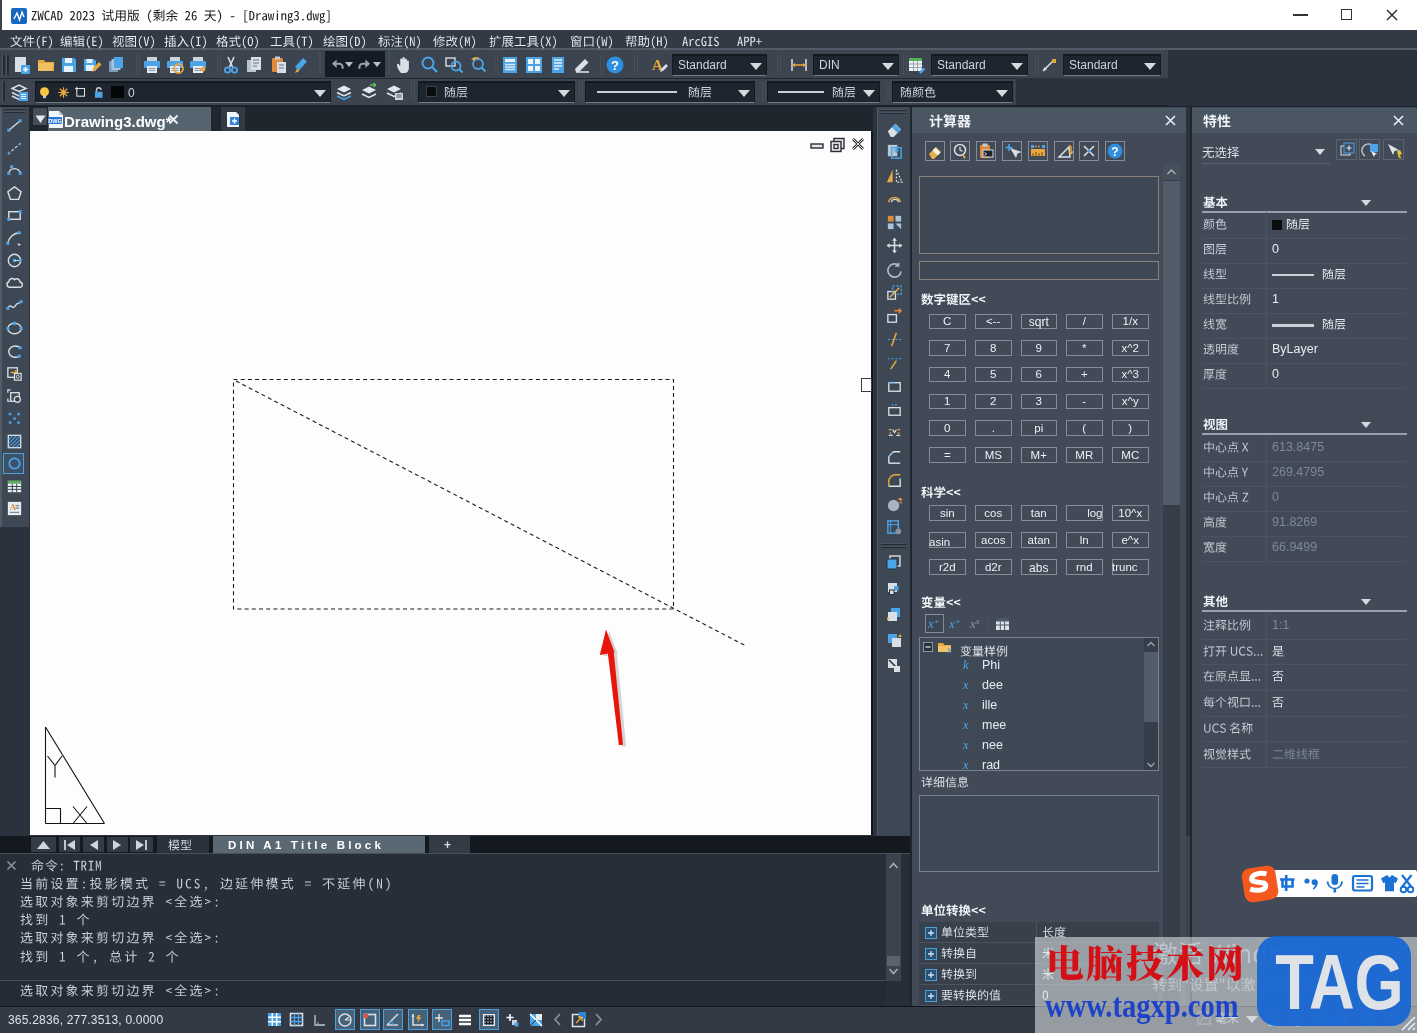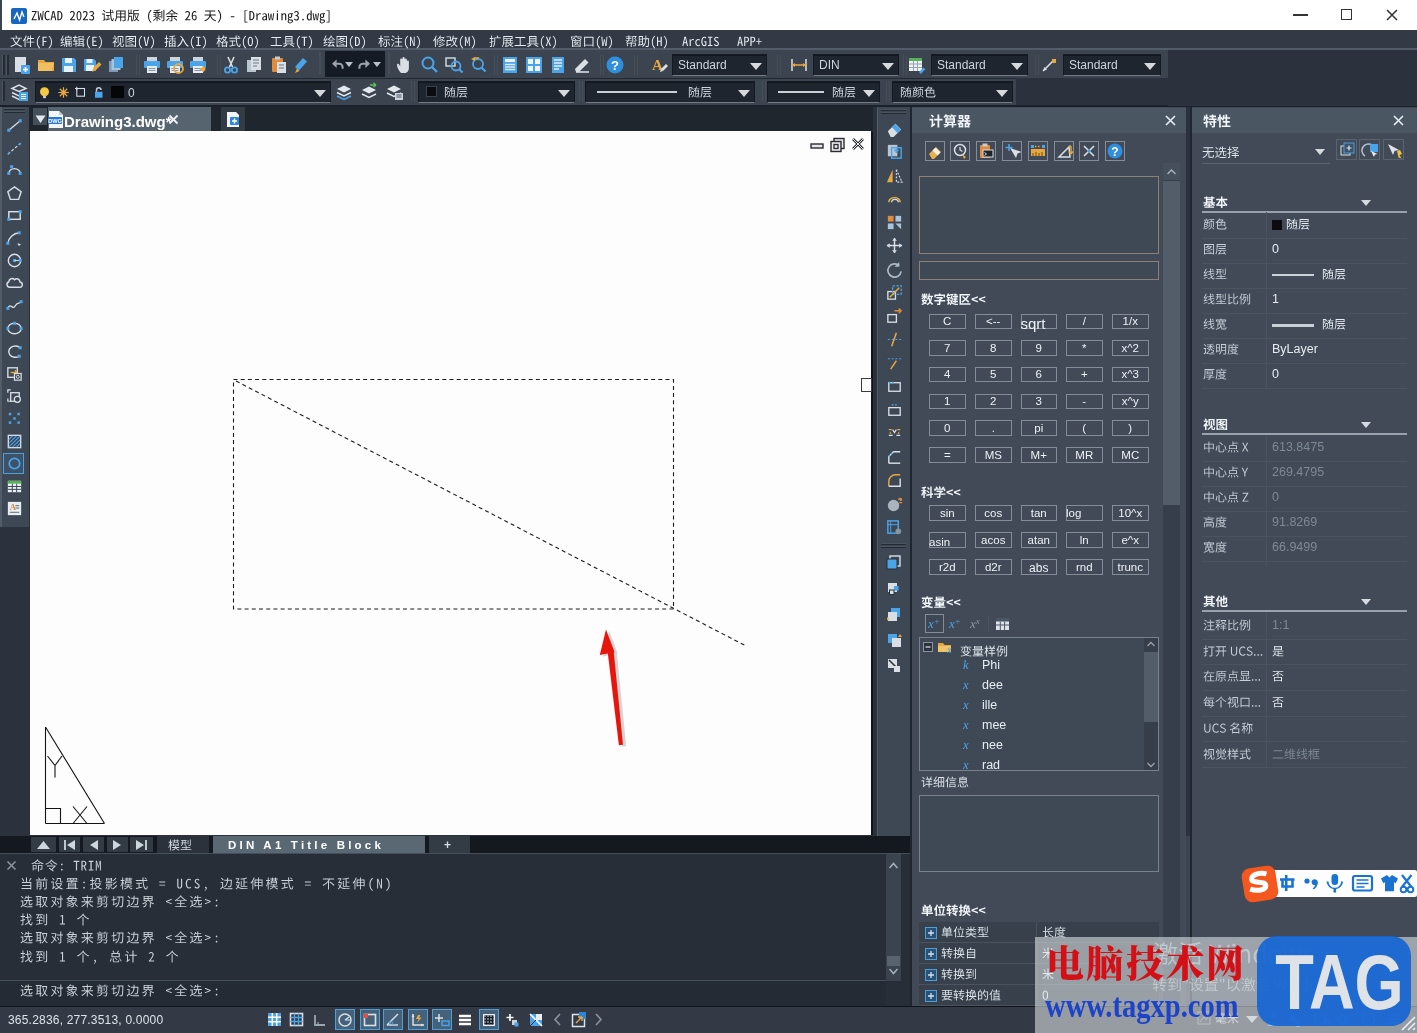--- a/index.html
+++ b/index.html
@@ -648,21 +648,21 @@
     <div class="a" style="left:919px;top:176px;width:240px;height:78px;background:#3f4955;border:1px solid #8a8275"></div>
     <div class="a" style="left:919px;top:261px;width:240px;height:19px;background:#3f4955;border:1px solid #8a8275"></div>
     <svg style="position:absolute;left:921px;top:293px;overflow:visible" width="66" height="16" aria-hidden="true">
       <path transform="translate(0,11)" d="M5.3 -10.5C5.1 -10 4.8 -9.3 4.5 -8.9L5.4 -8.5C5.8 -8.8 6.2 -9.4 6.6 -10ZM4.7 -3C4.5 -2.5 4.2 -2.1 3.8 -1.8L2.8 -2.3L3.2 -3ZM1 -1.8C1.6 -1.6 2.2 -1.3 2.8 -1C2.1 -0.6 1.2 -0.2 0.3 -0C0.6 0.2 0.9 0.8 1 1.1C2.1 0.8 3.1 0.3 4 -0.3C4.4 -0.1 4.7 0.1 4.9 0.3L5.8 -0.6C5.6 -0.8 5.3 -1 4.9 -1.2C5.6 -1.9 6.1 -2.8 6.4 -3.9L5.6 -4.2L5.3 -4.2H3.8L4 -4.7L2.6 -4.9C2.6 -4.7 2.5 -4.4 2.3 -4.2H0.8V-3H1.7C1.5 -2.6 1.2 -2.2 1 -1.8ZM0.8 -10C1.1 -9.5 1.4 -8.8 1.5 -8.4H0.5V-7.2H2.4C1.8 -6.6 1 -6.1 0.3 -5.8C0.6 -5.5 0.9 -5 1.1 -4.7C1.7 -5 2.3 -5.5 2.9 -6.1V-5H4.3V-6.3C4.8 -6 5.3 -5.6 5.5 -5.3L6.3 -6.3C6.1 -6.5 5.4 -6.9 4.8 -7.2H6.7V-8.4H4.3V-10.6H2.9V-8.4H1.6L2.7 -8.8C2.6 -9.3 2.2 -9.9 1.9 -10.4ZM7.7 -10.6C7.4 -8.3 6.8 -6.2 5.8 -4.9C6.1 -4.7 6.7 -4.2 6.9 -4C7.1 -4.3 7.4 -4.7 7.6 -5.1C7.8 -4.1 8.1 -3.2 8.4 -2.5C7.8 -1.4 6.9 -0.6 5.6 -0C5.9 0.2 6.3 0.9 6.4 1.2C7.6 0.6 8.5 -0.2 9.2 -1.1C9.7 -0.2 10.4 0.5 11.3 1C11.5 0.6 12 0.1 12.3 -0.2C11.3 -0.7 10.6 -1.5 10 -2.5C10.6 -3.7 11 -5.2 11.2 -6.9H12V-8.3H8.6C8.8 -9 8.9 -9.7 9 -10.4ZM9.8 -6.9C9.7 -5.9 9.5 -4.9 9.2 -4.1C8.9 -5 8.6 -5.9 8.4 -6.9Z M17.9 -4.6V-3.9H13.3V-2.5H17.9V-0.6C17.9 -0.5 17.9 -0.4 17.6 -0.4C17.4 -0.4 16.4 -0.4 15.7 -0.4C15.9 -0 16.2 0.7 16.3 1.1C17.3 1.1 18.1 1.1 18.7 0.9C19.4 0.6 19.5 0.2 19.5 -0.6V-2.5H24.2V-3.9H19.5V-4.1C20.6 -4.7 21.6 -5.5 22.3 -6.3L21.3 -7.1L21 -7H15.4V-5.6H19.5C19 -5.2 18.4 -4.8 17.9 -4.6ZM17.6 -10.3C17.7 -10 17.9 -9.7 18 -9.4H13.3V-6.6H14.8V-8H22.6V-6.6H24.1V-9.4H19.8C19.6 -9.8 19.4 -10.3 19.1 -10.7Z M29.3 -10V-8.7H30.6C30.3 -7.8 29.9 -7 29.8 -6.7C29.6 -6.4 29.4 -6.1 29.2 -6V-7.1H26.5C26.8 -7.4 27 -7.7 27.2 -8.1H29.2V-9.5H27.8C27.9 -9.8 28 -10 28.1 -10.3L26.8 -10.7C26.5 -9.5 25.9 -8.4 25.2 -7.6C25.5 -7.4 25.9 -6.7 26 -6.4L26.1 -6.5V-5.8H26.8V-4.6H25.6V-3.2H26.8V-1.4C26.8 -0.7 26.4 -0.2 26.2 -0C26.4 0.2 26.8 0.8 26.9 1C27.1 0.8 27.5 0.5 29.5 -1C29.3 -1.3 29.1 -1.8 29.1 -2.2L28.1 -1.4V-3.2H29.3V-3.7C29.5 -2.9 29.8 -2.2 30.1 -1.6C29.7 -0.8 29.2 -0.2 28.6 0.2C28.9 0.5 29.2 0.9 29.3 1.2C29.9 0.8 30.4 0.2 30.9 -0.5C31.9 0.6 33.2 0.9 34.8 0.9H36.8C36.9 0.6 37 -0 37.2 -0.3C36.7 -0.3 35.3 -0.3 34.9 -0.3C33.5 -0.3 32.2 -0.6 31.4 -1.7C31.7 -2.9 31.9 -4.4 32 -6.3L31.3 -6.4L31.1 -6.4H30.9C31.3 -7.3 31.8 -8.5 32.2 -9.7L31.4 -10.2L31 -10ZM29.6 -4.9C29.6 -5 29.6 -5.1 29.8 -5.2H30.8C30.8 -4.4 30.7 -3.8 30.5 -3.2C30.4 -3.5 30.3 -3.8 30.2 -4.2L29.3 -3.9V-4.6H28.1V-5.8H29C29.2 -5.6 29.5 -5.1 29.6 -4.9ZM32.4 -9.7V-8.7H33.5V-8.1H31.9V-7H33.5V-6.3H32.4V-5.3H33.5V-4.7H32.3V-3.6H33.5V-2.9H32V-1.8H33.5V-0.7H34.7V-1.8H36.8V-2.9H34.7V-3.6H36.5V-4.7H34.7V-5.3H36.4V-7H37.1V-8.1H36.4V-9.7H34.7V-10.5H33.5V-9.7ZM34.7 -7H35.4V-6.3H34.7ZM34.7 -8.1V-8.7H35.4V-8.1Z M49.1 -10.1H38.5V0.8H49.5V-0.7H40V-8.6H49.1ZM40.8 -7C41.6 -6.3 42.6 -5.5 43.5 -4.7C42.5 -3.8 41.4 -3 40.3 -2.4C40.6 -2.1 41.2 -1.5 41.4 -1.2C42.5 -1.9 43.6 -2.7 44.6 -3.7C45.6 -2.8 46.5 -1.9 47.1 -1.2L48.3 -2.4C47.7 -3 46.7 -3.9 45.7 -4.8C46.5 -5.7 47.3 -6.7 47.9 -7.7L46.5 -8.2C46 -7.4 45.3 -6.5 44.6 -5.7C43.6 -6.5 42.6 -7.2 41.8 -7.9Z M56.9 -1.6V-3.1L54.3 -4L52.3 -4.7V-4.7L54.3 -5.4L56.9 -6.3V-7.8L50.5 -5.4V-4.1Z M64.3 -1.6V-3.1L61.6 -4L59.7 -4.7V-4.7L61.6 -5.4L64.3 -6.3V-7.8L57.9 -5.4V-4.1Z" fill="#f2f6fa"></path>
     </svg>
     <div class="tbtn" style="left:929px;top:313.5px;width:36.5px;height:15.5px"></div>
     <div class="a" style="left:929px;top:315.0px;width:36.5px;text-align:center;font-size:11.5px;color:#eef2f6">C</div>
     <div class="tbtn" style="left:975px;top:313.5px;width:36.5px;height:15.5px"></div>
     <div class="a" style="left:975px;top:315.0px;width:36.5px;text-align:center;font-size:11.5px;color:#eef2f6">&lt;--</div>
     <div class="tbtn" style="left:1020.5px;top:313.5px;width:36.5px;height:15.5px"></div>
-    <div class="a" style="left:1020.5px;top:315.0px;width:36.5px;font-size:15px;color:#eef2f6">sqrt</div>
+    <div class="a" style="left:1020.5px;top:315.0px;width:36.5px;text-align:center;font-size:12px;color:#eef2f6">sqrt</div>
     <div class="tbtn" style="left:1066px;top:313.5px;width:36.5px;height:15.5px"></div>
     <div class="a" style="left:1066px;top:315.0px;width:36.5px;text-align:center;font-size:11.5px;color:#eef2f6">/</div>
     <div class="tbtn" style="left:1112px;top:313.5px;width:36.5px;height:15.5px"></div>
     <div class="a" style="left:1112px;top:315.0px;width:36.5px;text-align:center;font-size:11.5px;color:#eef2f6">1/x</div>
     <div class="tbtn" style="left:929px;top:340.2px;width:36.5px;height:15.5px"></div>
     <div class="a" style="left:929px;top:341.7px;width:36.5px;text-align:center;font-size:11.5px;color:#eef2f6">7</div>
     <div class="tbtn" style="left:975px;top:340.2px;width:36.5px;height:15.5px"></div>
     <div class="a" style="left:975px;top:341.7px;width:36.5px;text-align:center;font-size:11.5px;color:#eef2f6">8</div>
     <div class="tbtn" style="left:1020.5px;top:340.2px;width:36.5px;height:15.5px"></div>
     <div class="a" style="left:1020.5px;top:341.7px;width:36.5px;text-align:center;font-size:11.5px;color:#eef2f6">9</div>
@@ -713,21 +713,21 @@
     <svg style="position:absolute;left:921px;top:486px;overflow:visible" width="41" height="16" aria-hidden="true">
       <path transform="translate(0,11)" d="M6 -9C6.7 -8.5 7.5 -7.7 7.9 -7.1L8.9 -8.1C8.5 -8.6 7.7 -9.4 7 -9.9ZM5.6 -5.7C6.3 -5.2 7.2 -4.4 7.6 -3.8L8.6 -4.8C8.2 -5.3 7.2 -6.1 6.5 -6.6ZM4.5 -10.5C3.5 -10.1 1.9 -9.7 0.5 -9.5C0.7 -9.2 0.9 -8.7 0.9 -8.3C1.4 -8.4 1.8 -8.5 2.3 -8.5V-7.1H0.4V-5.7H2.1C1.7 -4.5 1 -3.2 0.2 -2.3C0.5 -2 0.8 -1.3 1 -0.9C1.4 -1.5 1.9 -2.4 2.3 -3.4V1.1H3.8V-4C4.1 -3.5 4.4 -3 4.5 -2.6L5.4 -3.8C5.2 -4.1 4.1 -5.3 3.8 -5.6V-5.7H5.4V-7.1H3.8V-8.8C4.3 -9 4.9 -9.1 5.4 -9.3ZM5.2 -2.6 5.4 -1.1 9.2 -1.8V1.1H10.7V-2.1L12.2 -2.3L12 -3.7L10.7 -3.5V-10.6H9.2V-3.2Z M17.9 -4.3V-3.5H13.2V-2.2H17.9V-0.6C17.9 -0.4 17.9 -0.4 17.6 -0.4C17.4 -0.4 16.4 -0.4 15.7 -0.4C15.9 0 16.2 0.6 16.3 1.1C17.3 1.1 18.1 1 18.7 0.8C19.3 0.6 19.5 0.2 19.5 -0.6V-2.2H24.4V-3.5H19.5V-3.8C20.6 -4.3 21.6 -5 22.3 -5.7L21.4 -6.4L21.1 -6.4H15.4V-5.1H19.4C18.9 -4.8 18.4 -4.5 17.9 -4.3ZM17.6 -10.2C17.9 -9.8 18.2 -9.1 18.4 -8.6H16.3L16.8 -8.9C16.6 -9.3 16.1 -10 15.7 -10.5L14.4 -9.9C14.7 -9.6 15 -9.1 15.2 -8.6H13.3V-5.9H14.7V-7.3H22.8V-5.9H24.2V-8.6H22.4C22.8 -9.1 23.1 -9.6 23.5 -10.1L21.9 -10.5C21.6 -10 21.2 -9.2 20.8 -8.6H19.2L19.9 -8.9C19.8 -9.4 19.4 -10.2 18.9 -10.7Z M31.9 -1.6V-3.1L29.3 -4L27.3 -4.7V-4.7L29.3 -5.4L31.9 -6.3V-7.8L25.5 -5.4V-4.1Z M39.3 -1.6V-3.1L36.6 -4L34.7 -4.7V-4.7L36.6 -5.4L39.3 -6.3V-7.8L32.9 -5.4V-4.1Z" fill="#f2f6fa"></path>
     </svg>
     <div class="tbtn" style="left:929px;top:505px;width:36.5px;height:15.5px"></div>
     <div class="a" style="left:929px;top:506.5px;width:36.5px;text-align:center;font-size:11.5px;color:#eef2f6">sin</div>
     <div class="tbtn" style="left:975px;top:505px;width:36.5px;height:15.5px"></div>
     <div class="a" style="left:975px;top:506.5px;width:36.5px;text-align:center;font-size:11.5px;color:#eef2f6">cos</div>
     <div class="tbtn" style="left:1020.5px;top:505px;width:36.5px;height:15.5px"></div>
     <div class="a" style="left:1020.5px;top:506.5px;width:36.5px;text-align:center;font-size:11.5px;color:#eef2f6">tan</div>
     <div class="tbtn" style="left:1066px;top:505px;width:36.5px;height:15.5px"></div>
-    <div class="a" style="left:1066px;top:506.5px;width:36.5px;text-align:left;font-size:11.5px;color:#eef2f6">log</div>
+    <div class="a" style="left:1066px;top:506.5px;width:36.5px;text-align:right;font-size:11.5px;color:#eef2f6">log</div>
     <div class="tbtn" style="left:1112px;top:505px;width:36.5px;height:15.5px"></div>
     <div class="a" style="left:1112px;top:506.5px;width:36.5px;text-align:center;font-size:11.5px;color:#eef2f6">10^x</div>
     <div class="tbtn" style="left:929px;top:532px;width:36.5px;height:15.5px"></div>
     <div class="a" style="left:929px;top:536px;width:28px;text-align:left;font-size:11.5px;color:#eef2f6">asin</div>
     <div class="tbtn" style="left:975px;top:532px;width:36.5px;height:15.5px"></div>
     <div class="a" style="left:975px;top:533.5px;width:36.5px;text-align:center;font-size:11.5px;color:#eef2f6">acos</div>
     <div class="tbtn" style="left:1020.5px;top:532px;width:36.5px;height:15.5px"></div>
     <div class="a" style="left:1020.5px;top:533.5px;width:36.5px;text-align:center;font-size:11.5px;color:#eef2f6">atan</div>
     <div class="tbtn" style="left:1066px;top:532px;width:36.5px;height:15.5px"></div>
     <div class="a" style="left:1066px;top:533.5px;width:36.5px;text-align:center;font-size:11.5px;color:#eef2f6">ln</div>
@@ -735,21 +735,21 @@
     <div class="a" style="left:1112px;top:533.5px;width:36.5px;text-align:center;font-size:11.5px;color:#eef2f6">e^x</div>
     <div class="tbtn" style="left:929px;top:559px;width:36.5px;height:15.5px"></div>
     <div class="a" style="left:929px;top:560.5px;width:36.5px;text-align:center;font-size:11.5px;color:#eef2f6">r2d</div>
     <div class="tbtn" style="left:975px;top:559px;width:36.5px;height:15.5px"></div>
     <div class="a" style="left:975px;top:560.5px;width:36.5px;text-align:center;font-size:11.5px;color:#eef2f6">d2r</div>
     <div class="tbtn" style="left:1020.5px;top:559px;width:36.5px;height:15.5px"></div>
     <div class="a" style="left:1020.5px;top:560.5px;width:36.5px;text-align:center;font-size:12px;color:#eef2f6">abs</div>
     <div class="tbtn" style="left:1066px;top:559px;width:36.5px;height:15.5px"></div>
     <div class="a" style="left:1066px;top:560.5px;width:36.5px;text-align:center;font-size:11.5px;color:#eef2f6">rnd</div>
     <div class="tbtn" style="left:1112px;top:559px;width:36.5px;height:15.5px"></div>
-    <div class="a" style="left:1112px;top:560.5px;width:36.5px;text-align:center;font-size:11.5px;color:#eef2f6">trunc</div>
+    <div class="a" style="left:1112px;top:560.5px;width:36.5px;text-align:left;font-size:11.5px;color:#eef2f6">trunc</div>
     <svg style="position:absolute;left:921px;top:596px;overflow:visible" width="41" height="16" aria-hidden="true">
       <path transform="translate(0,11)" d="M2.4 -7.8C2 -7 1.4 -6.2 0.8 -5.7C1.1 -5.5 1.7 -5.1 1.9 -4.9C2.6 -5.5 3.3 -6.5 3.7 -7.4ZM5.2 -10.4C5.3 -10.1 5.5 -9.7 5.7 -9.4H0.8V-8.1H4V-4.6H5.5V-8.1H7V-4.6H8.5V-7.1C9.2 -6.5 10.1 -5.5 10.6 -4.9L11.7 -5.7C11.2 -6.3 10.3 -7.2 9.5 -7.8L8.5 -7.1V-8.1H11.7V-9.4H7.4C7.2 -9.8 6.9 -10.4 6.6 -10.8ZM1.5 -4.4V-3H2.5C3.1 -2.2 3.8 -1.6 4.7 -1C3.4 -0.6 2 -0.3 0.5 -0.2C0.7 0.1 1.1 0.8 1.2 1.2C3 0.9 4.7 0.5 6.2 -0.1C7.6 0.5 9.3 0.9 11.2 1.2C11.4 0.8 11.8 0.2 12.1 -0.2C10.5 -0.3 9.1 -0.6 7.9 -1C9 -1.7 10 -2.6 10.6 -3.8L9.7 -4.4L9.4 -4.4ZM4.2 -3H8.3C7.8 -2.5 7.1 -2 6.3 -1.6C5.5 -2 4.8 -2.5 4.2 -3Z M16.1 -8.3H21.3V-7.9H16.1ZM16.1 -9.5H21.3V-9.1H16.1ZM14.7 -10.2V-7.1H22.8V-10.2ZM13.1 -6.8V-5.7H24.5V-6.8ZM15.8 -3.3H18V-2.9H15.8ZM19.5 -3.3H21.6V-2.9H19.5ZM15.8 -4.5H18V-4.1H15.8ZM19.5 -4.5H21.6V-4.1H19.5ZM13.1 -0.3V0.8H24.5V-0.3H19.5V-0.7H23.4V-1.7H19.5V-2.1H23.1V-5.3H14.4V-2.1H18V-1.7H14.2V-0.7H18V-0.3Z M31.9 -1.6V-3.1L29.3 -4L27.3 -4.7V-4.7L29.3 -5.4L31.9 -6.3V-7.8L25.5 -5.4V-4.1Z M39.3 -1.6V-3.1L36.6 -4L34.7 -4.7V-4.7L36.6 -5.4L39.3 -6.3V-7.8L32.9 -5.4V-4.1Z" fill="#f2f6fa"></path>
     </svg>
     <div class="tbtn" style="left:925px;top:614px;width:19px;height:19px;background:#3d4854"></div>
     <div class="a" style="left:928px;top:616px;font-size:13px;font-style:italic;color:#4ba3e8;font-family:'Liberation Serif'">x<span style="font-size:9px;vertical-align:4px">+</span></div>
     <div class="a" style="left:949px;top:616px;font-size:13px;font-style:italic;color:#4ba3e8;font-family:'Liberation Serif'">x<span style="font-size:9px;vertical-align:4px">+</span></div>
     <div class="a" style="left:970px;top:616px;font-size:13px;font-style:italic;color:#8a96a2;font-family:'Liberation Serif'">x<span style="font-size:9px;vertical-align:4px">x</span></div>
     <div class="a" style="left:988px;top:616px;width:1px;height:15px;background:#4a545f"></div>
     <svg class="a" style="left:995px;top:616px" width="16" height="16">
       <rect x="1" y="2" width="13" height="12" fill="#dde3e9"></rect>

